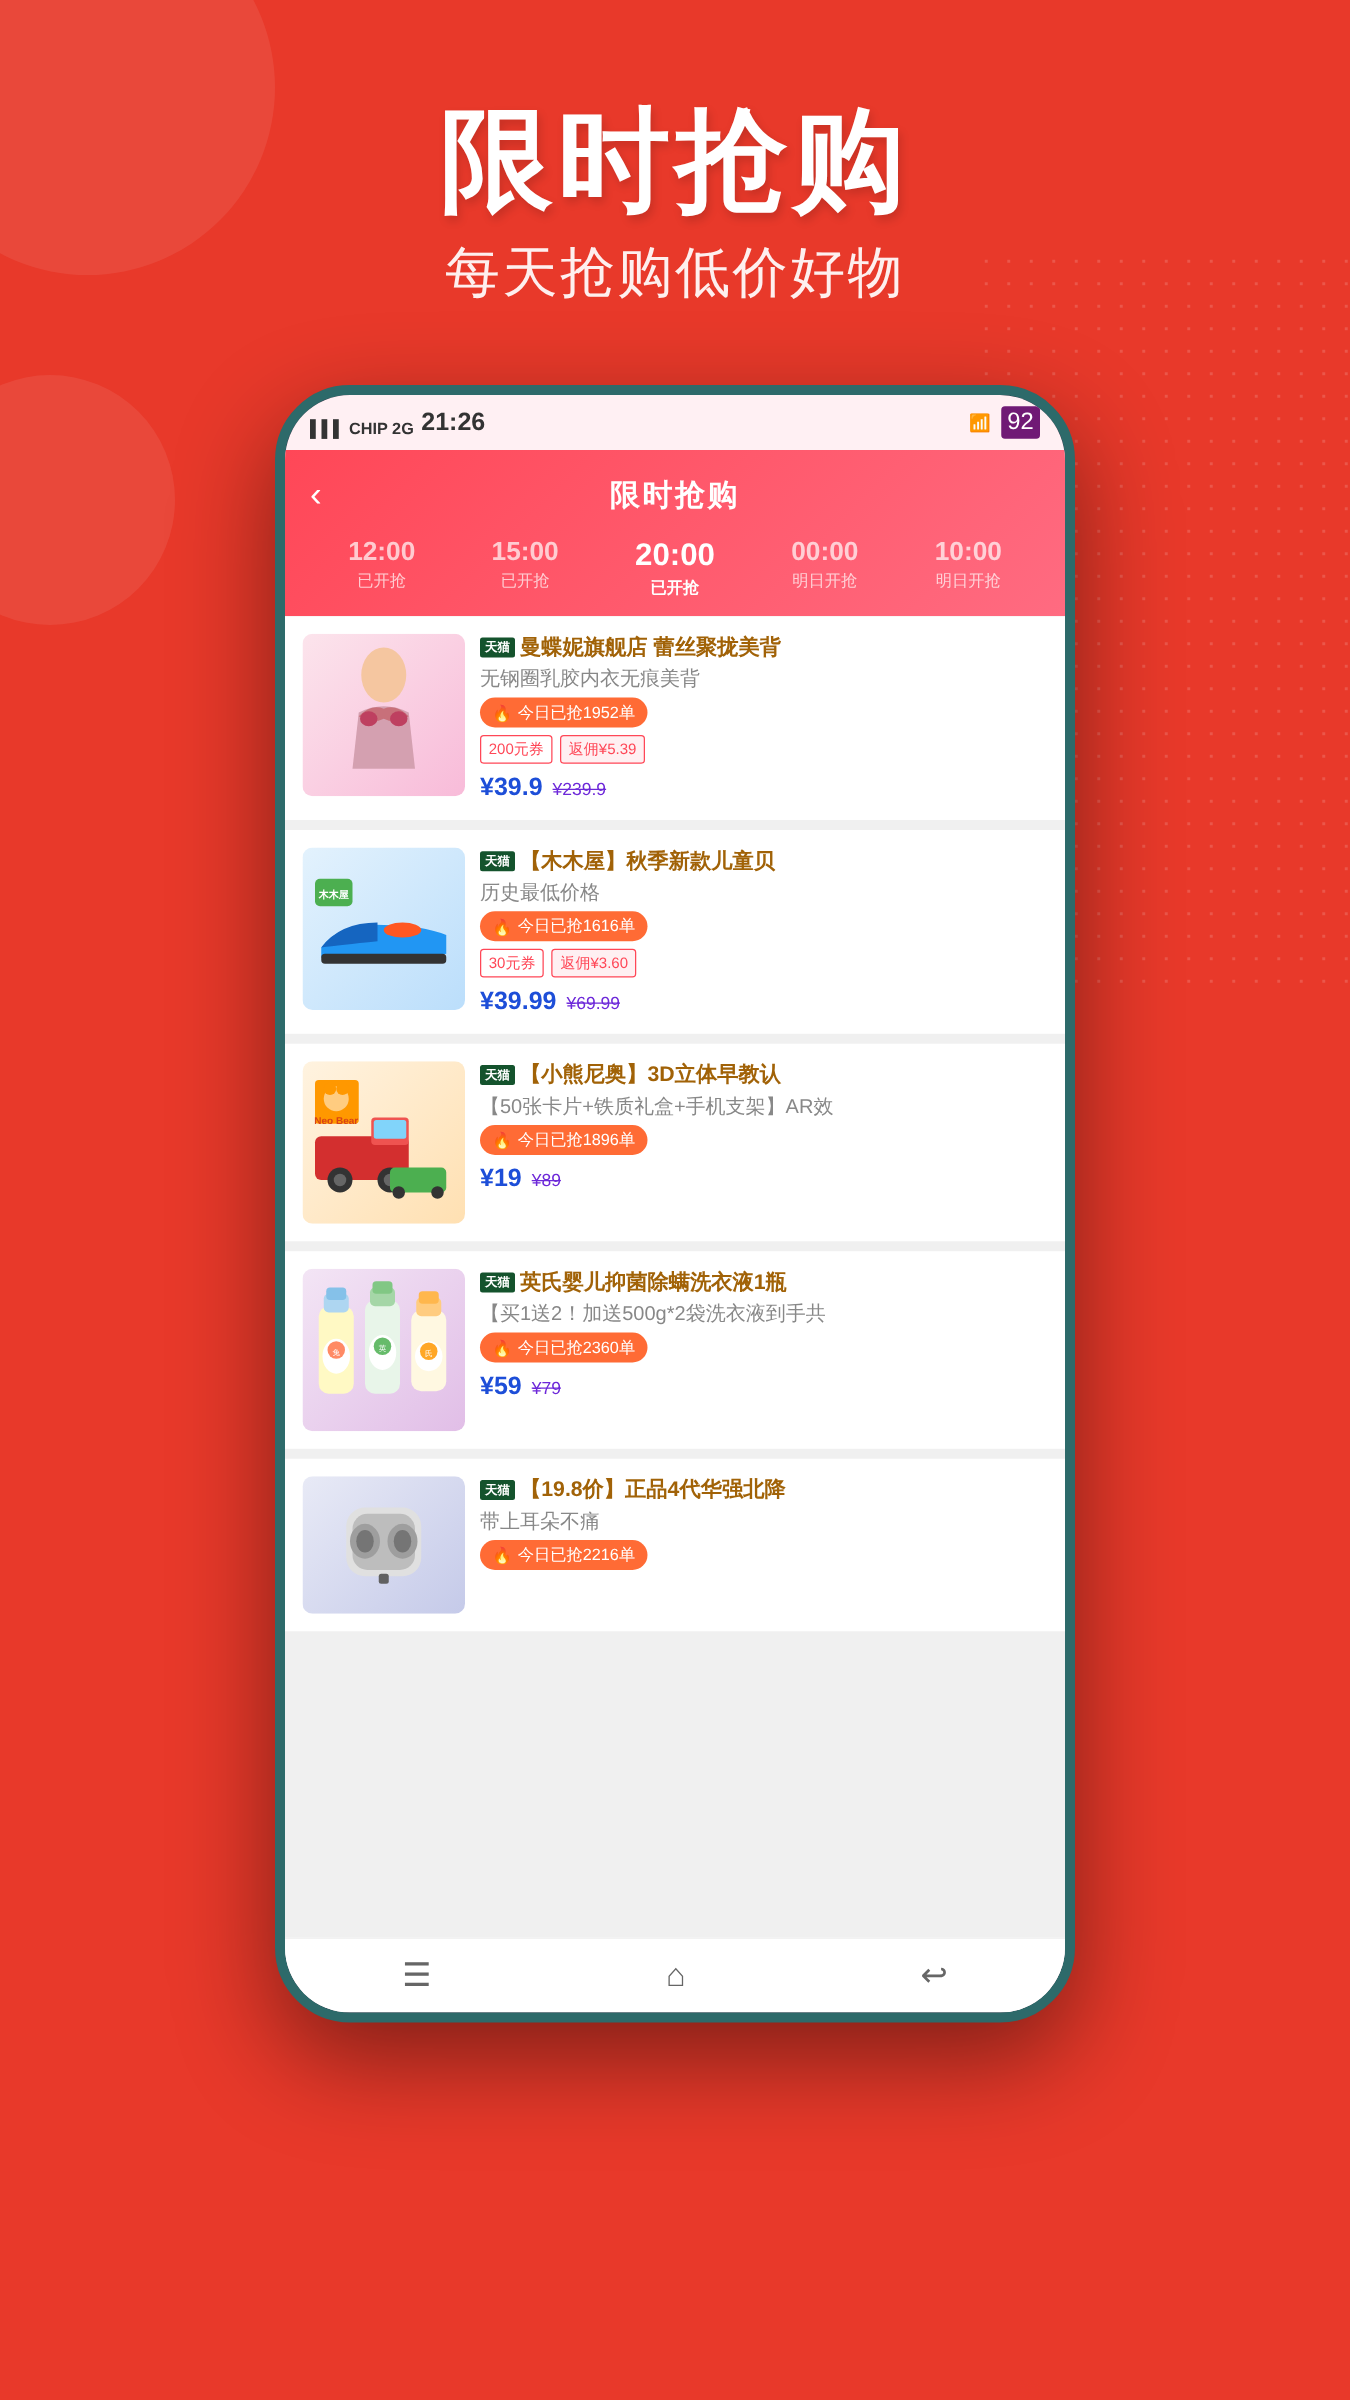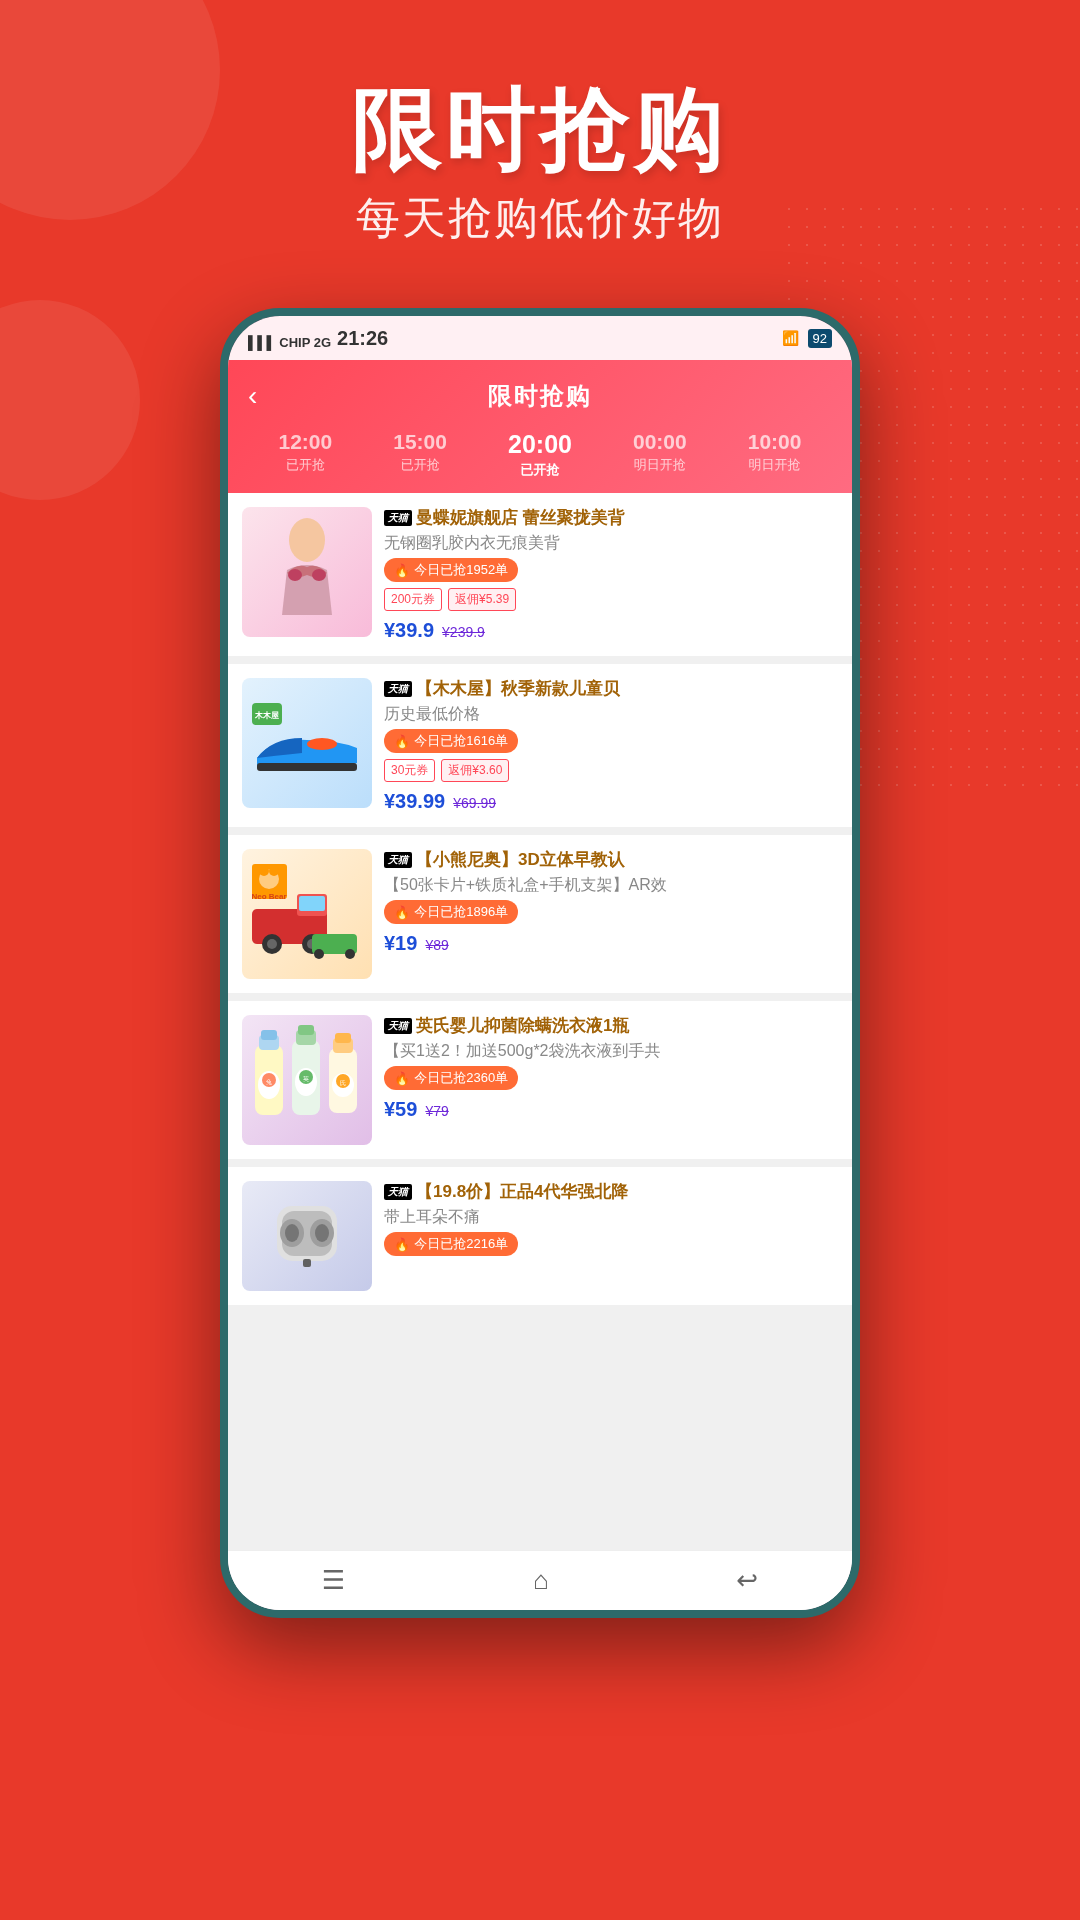--- a/index.html
+++ b/index.html
@@ -101,23 +101,23 @@
       font-weight: 700;
     }
     .notch-right {
       display: flex;
       align-items: center;
       gap: 8px;
       font-size: 16px;
     }
     .signal-icon { font-size: 14px; }
     .battery-box {
-      background: #0c4a6e;
+      background: #701a75;
       color: #fff;
-      font-size: 13px;
+      font-size: 19px;
       padding: 2px 5px;
       border-radius: 3px;
       text-align: center;
     }
 
     
     .app-screen {
       width: 100%;
       height: calc(100% - 44px);
       background: #f5f5f5;
@@ -210,27 +210,26 @@
       display: flex;
       flex-direction: column;
       gap: 4px;
     }
     .product-shop-row {
       display: flex;
       align-items: center;
       gap: 4px;
     }
     .shop-badge {
-      background: #000000;
+      background: #14532d;
       color: white;
       font-size: 10px;
       padding: 1px 4px;
       border-radius: 2px;
       font-weight: 700;
-      font-style: italic;
     }
     .product-name {
       font-size: 17px;
       font-weight: 700;
       color: #a16207;
       line-height: 1.3;
     }
     .product-desc {
       font-size: 16px;
       color: #888;

